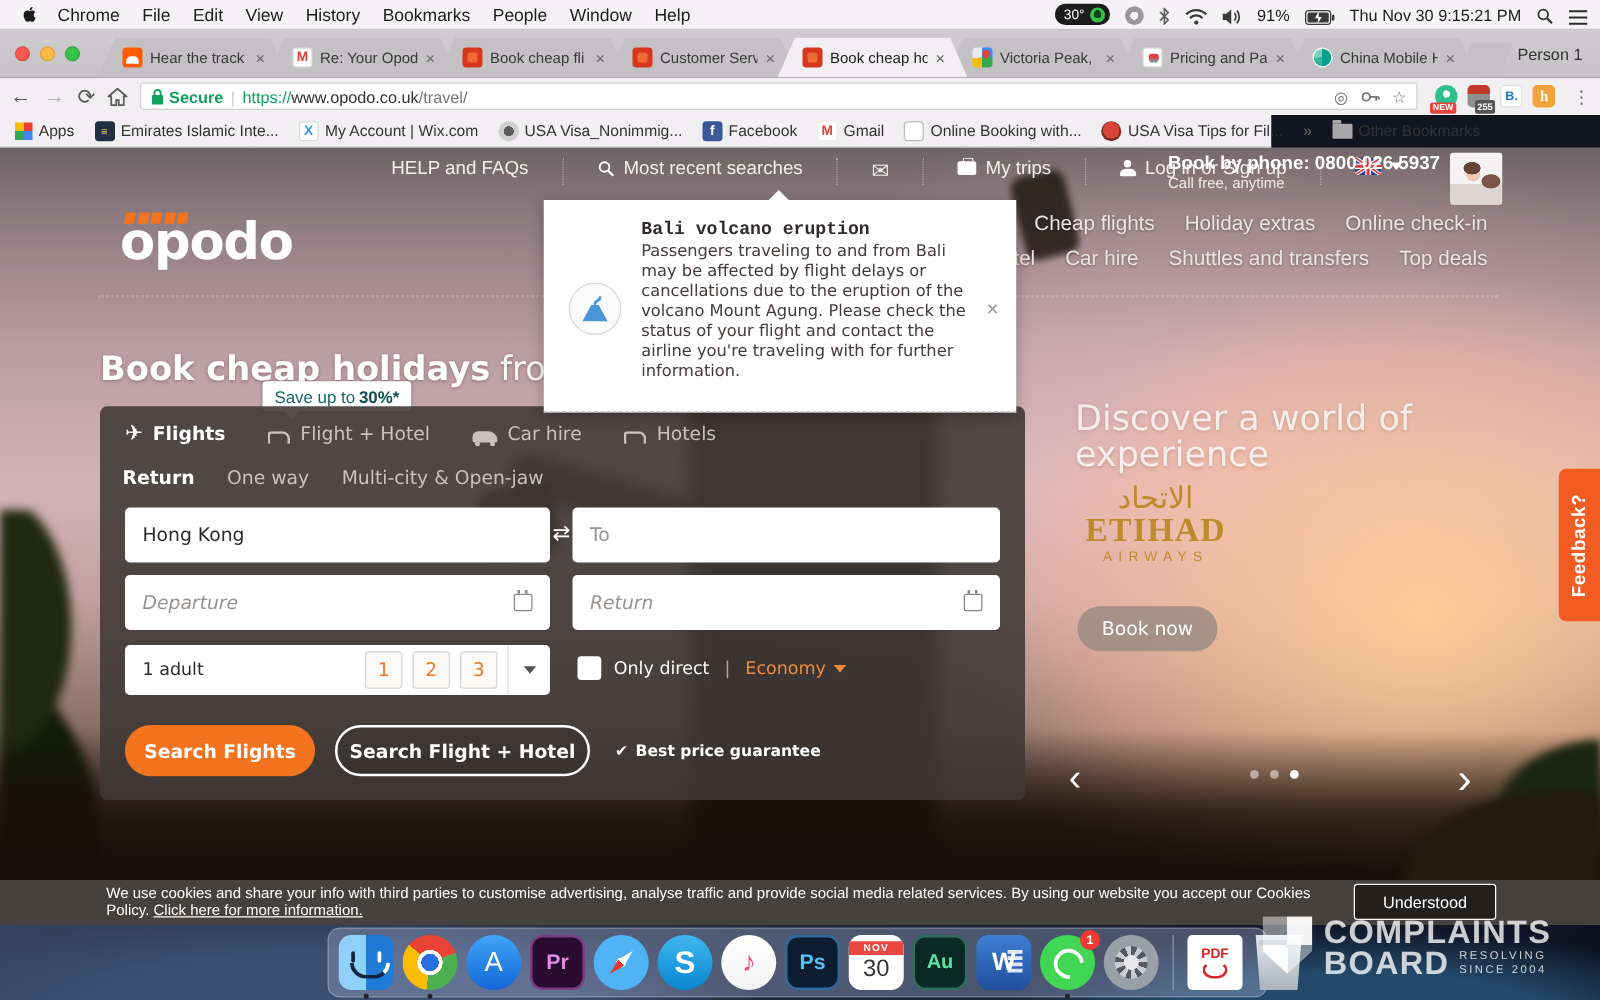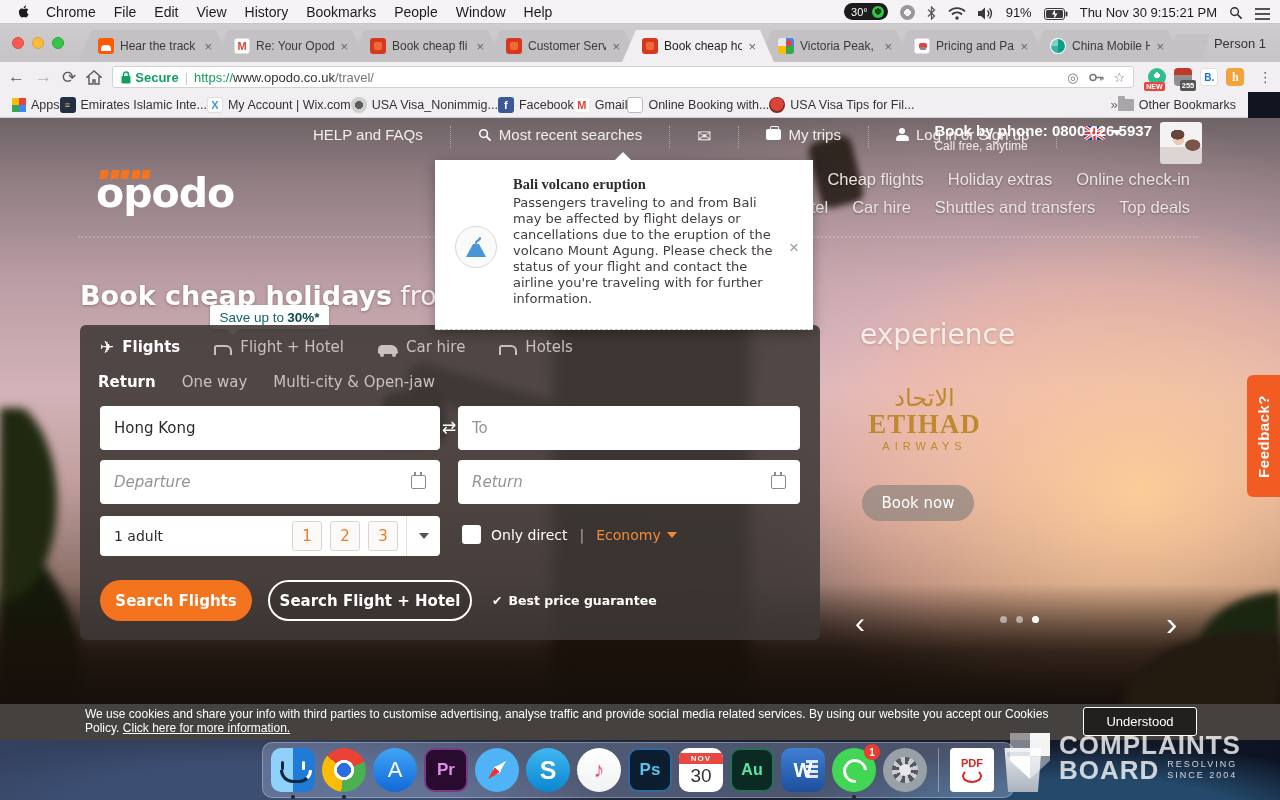--- a/index.html
+++ b/index.html
@@ -48,21 +48,21 @@
 .ext{display:flex;align-items:center;gap:8px;margin-left:4px}
 .extic{width:18px;height:18px;border-radius:4px;position:relative;display:flex;align-items:center;justify-content:center;font-size:10px;font-weight:bold}
 .e1{background:radial-gradient(circle at 50% 40%,#fff 0 20%,#2fbf8f 21%);border-radius:50%}
 .ebadge{position:absolute;left:-4px;bottom:-5px;background:#e8453c;color:#fff;font-size:7px;font-weight:bold;padding:1px 2px;border-radius:2px}
 .e2{background:linear-gradient(#c0392b 0 40%,#8f8f8f 0)}
 .e2b{position:absolute;right:-4px;bottom:-5px;background:#555;color:#fff;font-size:7.5px;padding:1px 2px;border-radius:2px;font-weight:bold}
 .e3{background:#fff;color:#1a73c8;border:1px solid #e0e0e0}
 .e4{background:#f2a33c;color:#fff;font-family:"Liberation Serif",serif;font-size:12px}
 .dots3{color:#666;font-size:14px;margin-left:6px;letter-spacing:0}
 
-.bookbar{position:absolute;left:0;top:92px;width:1248px;height:26px;background:#f2eff2;border-bottom:1px solid #d0cdd0;display:flex;align-items:center;gap:0;padding:0 12px;font-size:12.5px;color:#333;z-index:57}
+.bookbar{position:absolute;left:0;top:92px;width:1017px;height:26px;background:#f2eff2;border-bottom:1px solid #d0cdd0;display:flex;align-items:center;gap:16px;padding:0 12px;font-size:12.5px;color:#333;z-index:57}
 .bitem{display:flex;align-items:center;gap:5px;white-space:nowrap}
 .bico{width:16px;height:16px;border-radius:3px;position:relative;flex:0 0 auto}
 .grid9{width:14px;height:14px;background:conic-gradient(#ea4335 0 25%,#4285f4 0 50%,#34a853 0 75%,#fbbc05 0)}
 .bi-ei{background:#223043;display:flex;align-items:center;justify-content:center;color:#e8c06a;font-size:9px}
 .bi-wx{background:#fff;border:1px solid #ddd;color:#3899ec;font-weight:bold;font-size:11px;display:flex;align-items:center;justify-content:center}
 .bi-seal{background:radial-gradient(circle,#5c5c5c 0 35%,#cfcfcf 36% 70%,#8a8a8a 71%);border-radius:50%}
 .bi-fb{background:#3b5998;color:#fff;font-weight:bold;font-size:11px;display:flex;align-items:center;justify-content:center}
 .bi-gm{background:#fff;border:1px solid #eee;color:#db4437;font-weight:bold;font-size:11px;display:flex;align-items:center;justify-content:center}
 .bi-doc{background:#fff;border:1px solid #bbb}
 .bi-tip{background:radial-gradient(circle at 50% 45%,#d8433a 0 55%,#7a2a22 56%);border-radius:50%}
@@ -114,21 +114,21 @@
 
 .hero{position:absolute;left:80px;top:162px;z-index:3;color:#fff;font-size:27px;text-shadow:0 1px 3px rgba(90,60,60,.5);white-space:nowrap;font-family:"DejaVu Sans",sans-serif}
 .hero b{font-weight:bold}.hero .lt{color:rgba(255,255,255,.93);font-weight:normal;margin-left:8px}
 .tooltip{position:absolute;left:210px;top:187px;width:119px;height:24px;background:#fff;border-radius:3px;z-index:4;display:flex;align-items:center;justify-content:center;font-size:13.5px;color:#14646e;box-shadow:0 1px 3px rgba(0,0,0,.25)}
 .tooltip::after{content:"";position:absolute;left:16px;bottom:-6px;border-left:7px solid transparent;border-right:7px solid transparent;border-top:7px solid #fff}
 .tooltip b{color:#0d4a52;margin-left:3px}
 
 .popup{position:absolute;left:435px;top:42px;width:378px;height:170px;background:#fff;z-index:6;box-shadow:0 3px 12px rgba(0,0,0,.3);border-bottom:1px dashed #bbb;padding:16px 34px 14px 78px}
 .popup::before{content:"";position:absolute;left:179px;top:-8px;border-left:9px solid transparent;border-right:9px solid transparent;border-bottom:9px solid #fff}
 .volc{position:absolute;left:20px;top:66px;width:42px;height:42px;border-radius:50%;border:1px solid #d8d8d8;background:#fafafa;display:flex;align-items:center;justify-content:center}
-.ptitle{font-weight:bold;font-size:14.5px;color:#2f2b2a;font-family:Liberation Serif, serif}
+.ptitle{font-weight:bold;font-size:14.5px;color:#2f2b2a;font-family:Liberation Mono, monospace}
 .pbody{font-size:13px;color:#423c3a;line-height:16px;margin-top:2px;font-family:"DejaVu Sans",sans-serif}
 .pclose{position:absolute;right:14px;top:78px;color:#9a9a9a;font-size:17px}
 
 .formp{position:absolute;left:80px;top:207px;width:740px;height:315px;background:rgba(62,56,54,.88);border-radius:6px;z-index:4;font-family:"DejaVu Sans",sans-serif}
 .ftabs{position:absolute;left:20px;top:12px;display:flex;gap:34px;align-items:center;font-size:15px;color:#c8c1bc}
 .ftab{display:flex;align-items:center;gap:8px}
 .ftab.on{color:#fff;font-weight:bold}
 .fticon{font-size:17px}
 .bedic{width:18px;height:10px;border:2px solid #c8c1bc;border-bottom:none;border-radius:3px 6px 0 0;position:relative;top:3px}
 .caric{width:20px;height:9px;background:#c8c1bc;border-radius:5px 8px 2px 2px;position:relative;top:2px}.caric::before{content:"";position:absolute;left:2px;bottom:-3px;width:4px;height:4px;border-radius:50%;background:#c8c1bc}.caric::after{content:"";position:absolute;right:2px;bottom:-3px;width:4px;height:4px;border-radius:50%;background:#c8c1bc}
@@ -584,20 +584,21 @@
       <span class="btn1">Search Flights</span>
       <span class="btn2">Search Flight + Hotel</span>
       <span class="guar">
           <span>✔</span>
           <span>Best price guarantee</span>
         </span>
     </div>
   </div>
 
   <div class="promoh">
+      <div>Discover a world of</div>
       <div>experience</div>
     </div>
   <div class="etihad">
     <div class="et-ar">الاتحاد</div>
     <div class="et-br">ETIHAD</div>
     <div class="et-sub">AIRWAYS</div>
   </div>
   <div class="booknow">Book now</div>
   <span class="carL">‹</span>
   <span class="carR">›</span>

